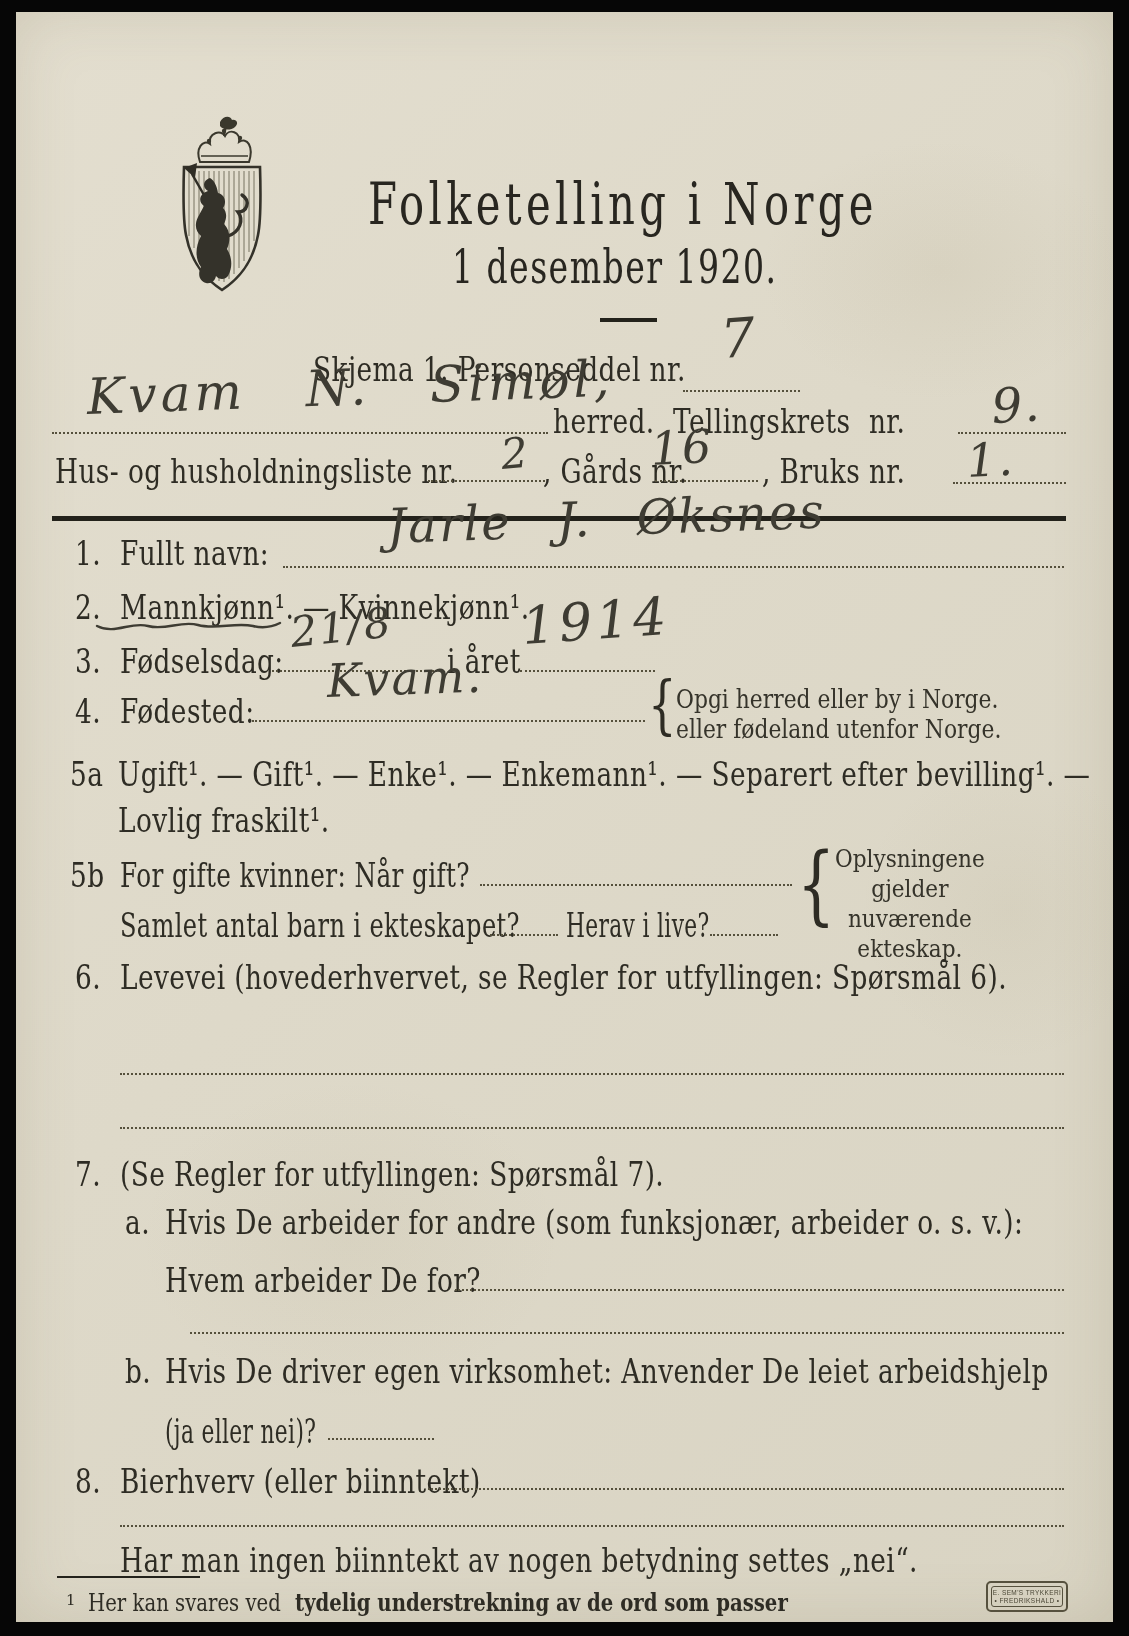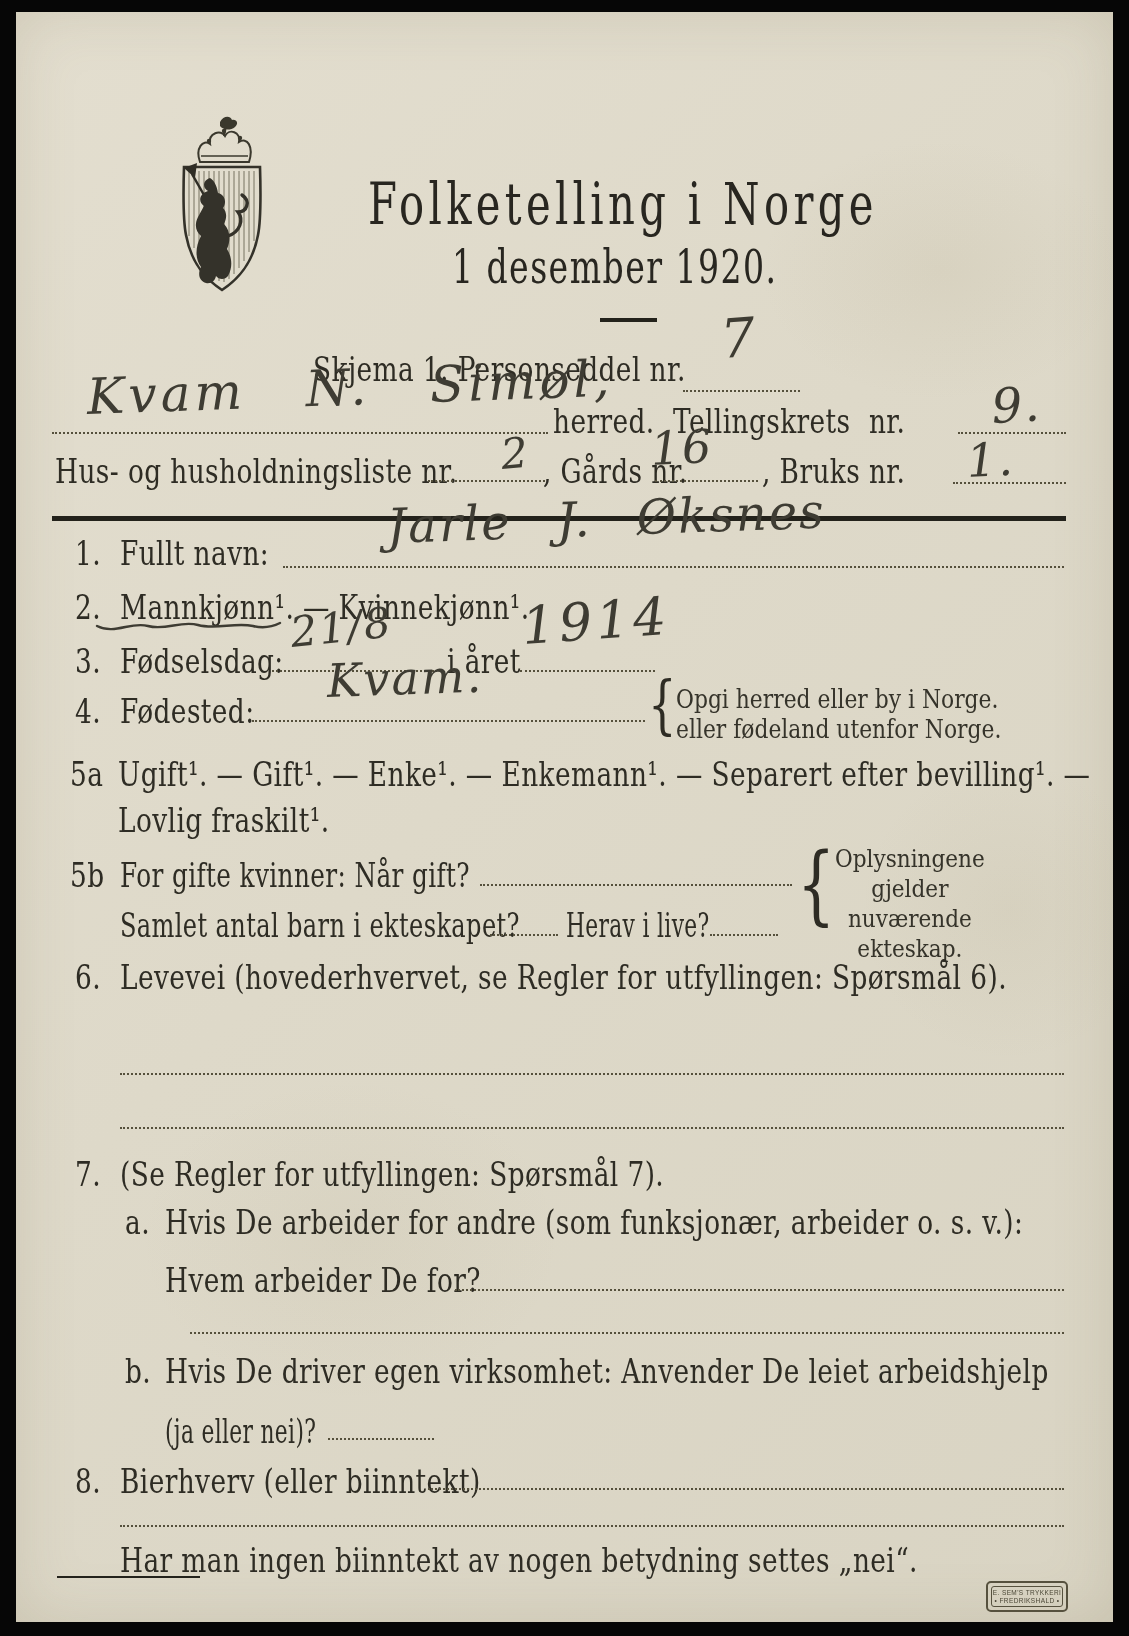--- a/index.html
+++ b/index.html
@@ -181,20 +181,23 @@
   <div class="printed" style="left:165px;top:1412px;transform:scaleX(0.66);">(ja eller nei)?</div>
   <div class="dots" style="left:328px;top:1436px;width:106px;"></div>
 
   <div class="printed" style="left:75px;top:1462px;">8.</div>
   <div class="printed" style="left:120px;top:1462px;">Bierhverv (eller biinntekt)</div>
   <div class="dots" style="left:428px;top:1486px;width:636px;"></div>
   <div class="dots" style="left:120px;top:1523px;width:944px;"></div>
   <div class="printed" style="left:120px;top:1541px;">Har man ingen biinntekt av nogen betydning settes „nei“.</div>
 
   <div class="rule" style="left:57px;top:1576px;width:143px;height:2px;"></div>
+  <div style="position:absolute;left:66px;top:1588px;white-space:nowrap;color:#2e2c24;">
+    <span style="font-size:15px;vertical-align:6px;margin-right:12px;">1</span><span style="font-size:24px;display:inline-block;transform:scaleX(0.82);transform-origin:left top;">Her kan svares ved </span><span style="font-size:24px;font-weight:bold;display:inline-block;transform:scaleX(0.82);transform-origin:left top;margin-left:-28px;">tydelig understrekning av de ord som passer</span>
+  </div>
 
   <div id="stamp">
     <div class="inner">
       <div>E. SEM'S TRYKKERI</div>
       <div>• FREDRIKSHALD •</div>
     </div>
   </div>
 </div>
 
 </body></html>

